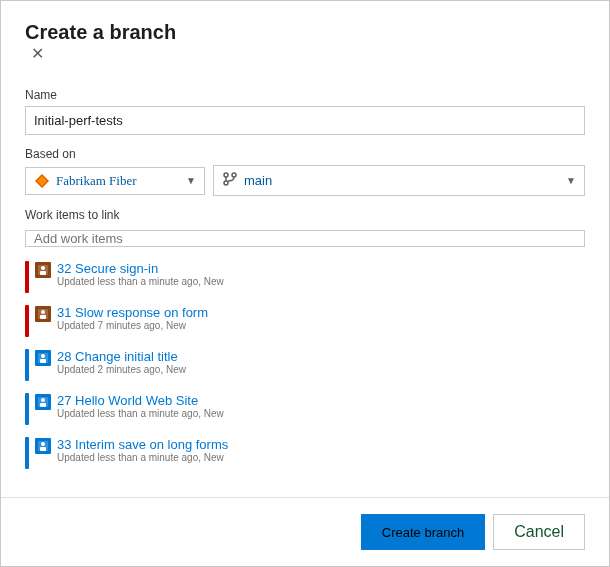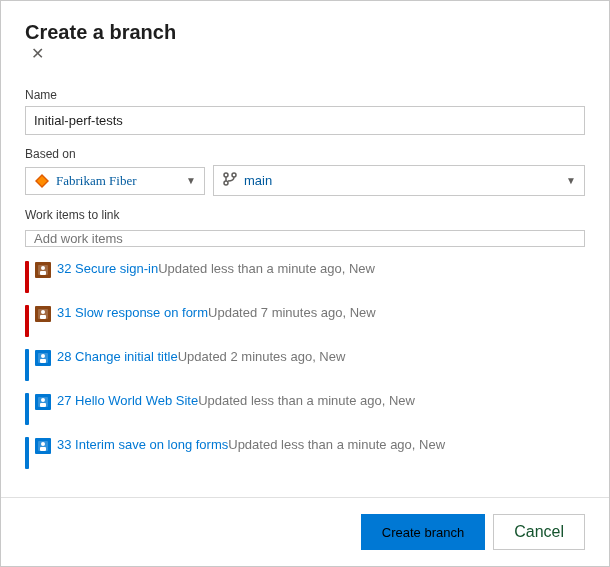--- a/index.html
+++ b/index.html
@@ -148,29 +148,29 @@
       border-radius: 1px;
       display: flex;
       align-items: center;
       justify-content: center;
       font-size: 9px;
       color: #fff;
       font-weight: bold;
     }
     .wi-info {
       display: flex;
-      flex-direction: row;
+      flex-direction: column;
     }
     .wi-title {
       font-size: 13px;
       color: #0078d4;
       font-weight: 500;
     }
     .wi-meta {
-      font-size: 13px;
+      font-size: 10px;
       color: #767676;
     }
     .dialog-footer {
       display: flex;
       justify-content: flex-end;
       gap: 8px;
       padding: 16px 24px;
       border-top: 1px solid #e0e0e0;
     }
     .btn-primary {

